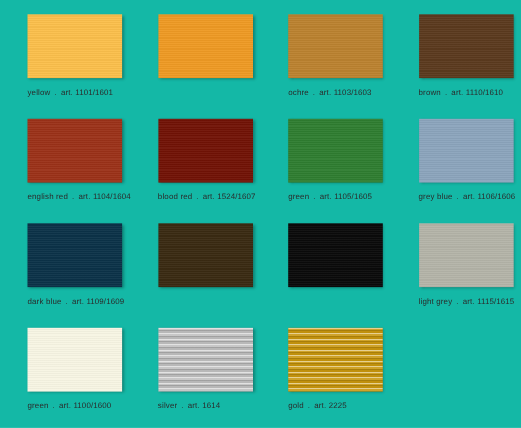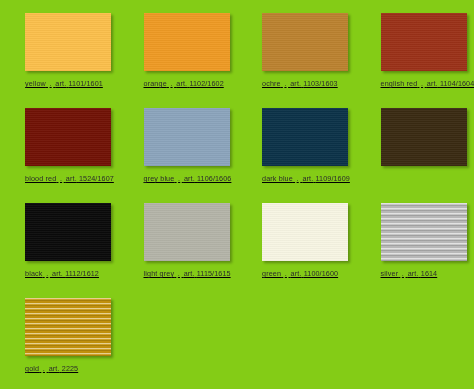--- a/index.html
+++ b/index.html
@@ -11,24 +11,23 @@
     height: 389px;
     background: #ffffff;
     font-family: "Liberation Sans", sans-serif;
     overflow: hidden;
   }
 
   #palette-sheet {
     position: relative;
     width: 474px;
     height: 389px;
-    background: #84cc16;
+    background: #14b8a6;
     box-sizing: border-box;
     padding: 13px 0 0 0;
-    text-decoration: underline;
   }
 
   .swatch-grid {
     display: grid;
     grid-template-columns: repeat(4, 118.5px);
     grid-template-rows: repeat(4, 95px);
     width: 474px;
   }
 
   .swatch-cell {
@@ -96,48 +95,54 @@
 <body>
 
 <div id="palette-sheet">
   <div class="swatch-grid">
       <div class="swatch-cell">
         <div class="swatch-chip" title="yellow" style="background-color: rgb(251, 191, 75);"></div>
         <div class="swatch-label"><span class="color-name">yellow</span> <span class="sep">.</span> <span class="art-prefix">art.</span> <span class="art-code">1101/1601</span></div>
       </div>
       <div class="swatch-cell">
         <div class="swatch-chip" title="orange" style="background-color: rgb(238, 154, 36);"></div>
-        <div class="swatch-label"><span class="color-name">orange</span> <span class="sep">.</span> <span class="art-prefix">art.</span> <span class="art-code">1102/1602</span></div>
       </div>
       <div class="swatch-cell">
         <div class="swatch-chip" title="ochre" style="background-color: rgb(187, 130, 47);"></div>
         <div class="swatch-label"><span class="color-name">ochre</span> <span class="sep">.</span> <span class="art-prefix">art.</span> <span class="art-code">1103/1603</span></div>
+      </div>
+      <div class="swatch-cell">
+        <div class="swatch-chip" title="brown" style="background-color: rgb(91, 58, 30);"></div>
+        <div class="swatch-label"><span class="color-name">brown</span> <span class="sep">.</span> <span class="art-prefix">art.</span> <span class="art-code">1110/1610</span></div>
       </div>
       <div class="swatch-cell">
         <div class="swatch-chip" title="english red" style="background-color: rgb(155, 49, 24);"></div>
         <div class="swatch-label"><span class="color-name">english red</span> <span class="sep">.</span> <span class="art-prefix">art.</span> <span class="art-code">1104/1604</span></div>
       </div>
       <div class="swatch-cell">
         <div class="swatch-chip" title="blood red" style="background-color: rgb(113, 18, 5);"></div>
         <div class="swatch-label"><span class="color-name">blood red</span> <span class="sep">.</span> <span class="art-prefix">art.</span> <span class="art-code">1524/1607</span></div>
+      </div>
+      <div class="swatch-cell">
+        <div class="swatch-chip" title="green" style="background-color: rgb(46, 125, 48);"></div>
+        <div class="swatch-label"><span class="color-name">green</span> <span class="sep">.</span> <span class="art-prefix">art.</span> <span class="art-code">1105/1605</span></div>
       </div>
       <div class="swatch-cell">
         <div class="swatch-chip" title="grey blue" style="background-color: rgb(139, 164, 188);"></div>
         <div class="swatch-label"><span class="color-name">grey blue</span> <span class="sep">.</span> <span class="art-prefix">art.</span> <span class="art-code">1106/1606</span></div>
       </div>
       <div class="swatch-cell">
         <div class="swatch-chip" title="dark blue" style="background-color: rgb(11, 50, 72);"></div>
         <div class="swatch-label"><span class="color-name">dark blue</span> <span class="sep">.</span> <span class="art-prefix">art.</span> <span class="art-code">1109/1609</span></div>
       </div>
       <div class="swatch-cell">
         <div class="swatch-chip" title="dark brown" style="background-color: rgb(58, 42, 18);"></div>
       </div>
       <div class="swatch-cell">
         <div class="swatch-chip" title="black" style="background-color: rgb(10, 10, 10);"></div>
-        <div class="swatch-label"><span class="color-name">black</span> <span class="sep">.</span> <span class="art-prefix">art.</span> <span class="art-code">1112/1612</span></div>
       </div>
       <div class="swatch-cell">
         <div class="swatch-chip" title="light grey" style="background-color: rgb(180, 180, 168);"></div>
         <div class="swatch-label"><span class="color-name">light grey</span> <span class="sep">.</span> <span class="art-prefix">art.</span> <span class="art-code">1115/1615</span></div>
       </div>
       <div class="swatch-cell">
         <div class="swatch-chip" title="white" style="background-color: rgb(247, 245, 227);"></div>
         <div class="swatch-label"><span class="color-name">green</span> <span class="sep">.</span> <span class="art-prefix">art.</span> <span class="art-code">1100/1600</span></div>
       </div>
       <div class="swatch-cell">

